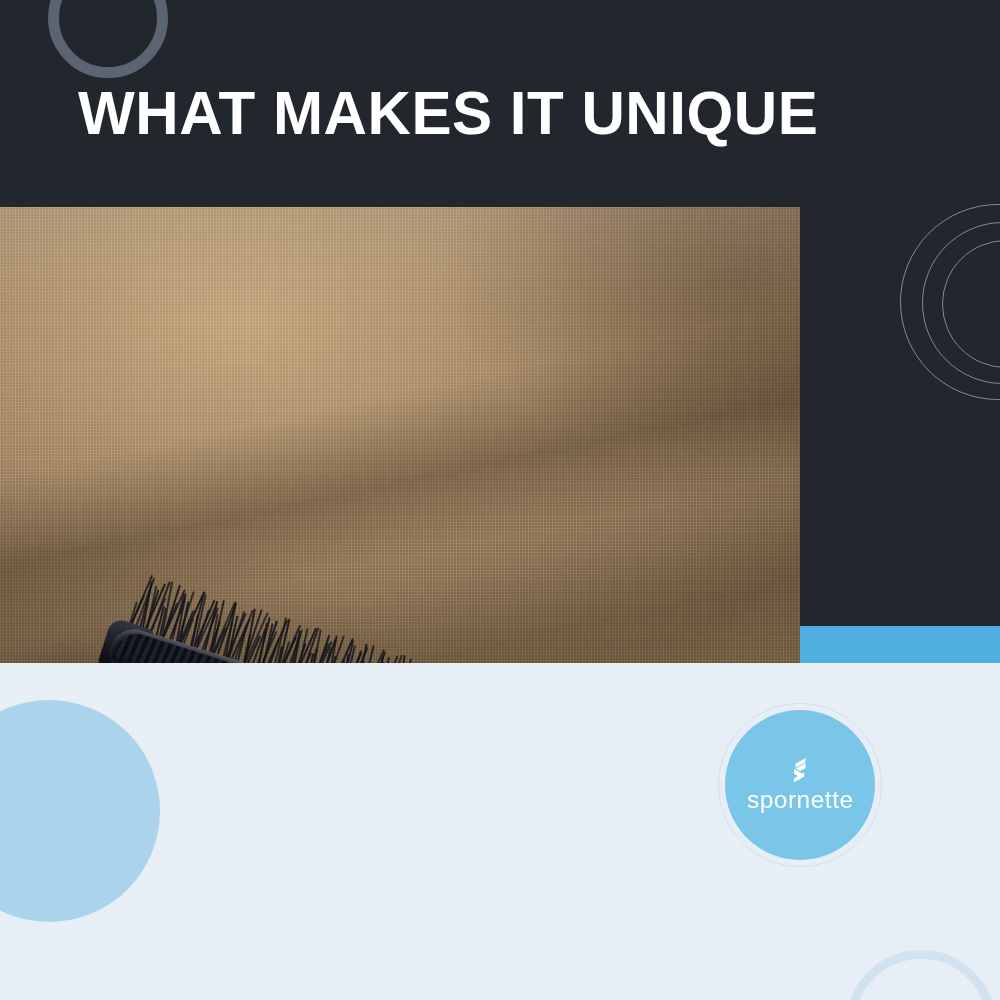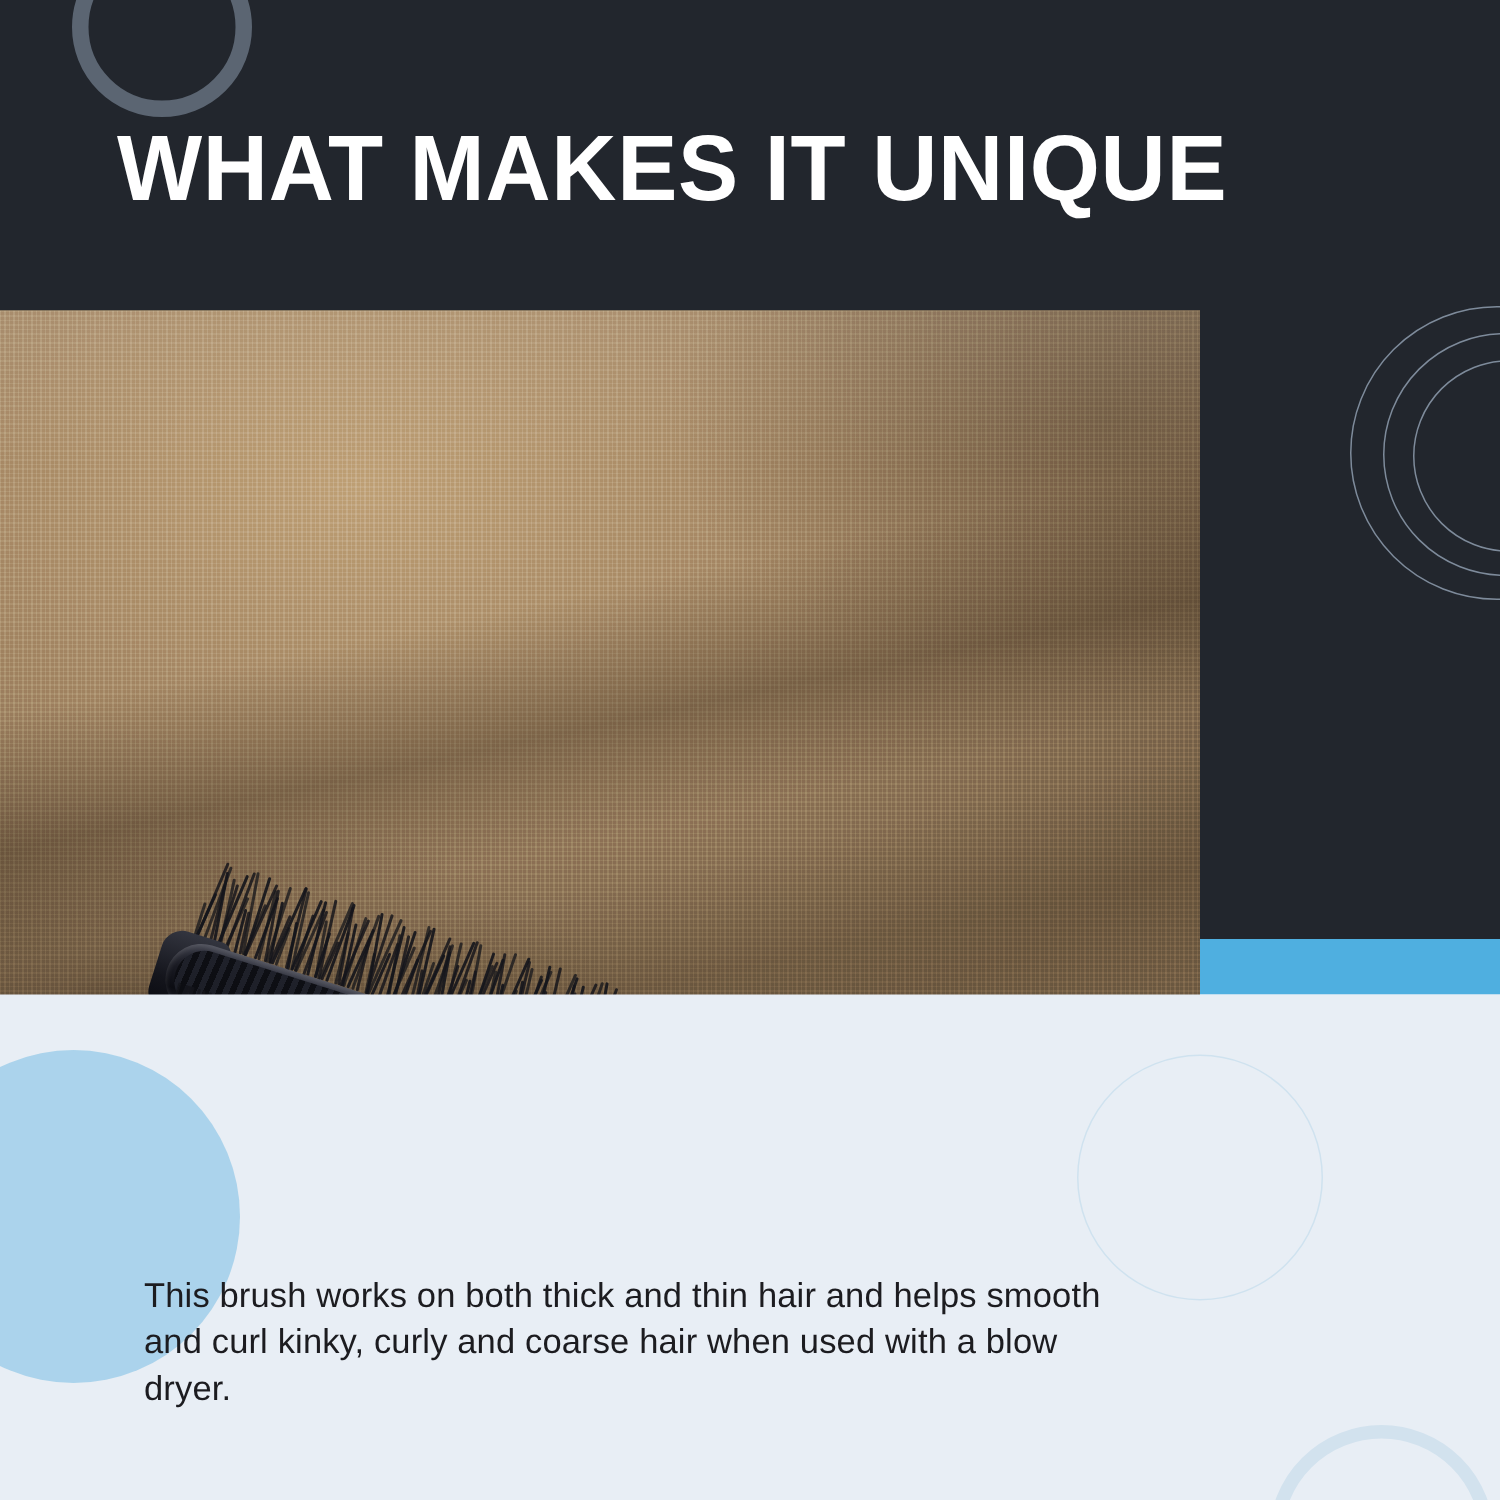--- a/index.html
+++ b/index.html
@@ -558,16 +558,25 @@
   </div>
 
   <div class="blue-bar"></div>
 
   <div class="light-area"></div>
 
   <div class="circle-bottomleft"></div>
   <div class="ring-bottomright"></div>
 
   <div class="badge-outer-ring"></div>
-
-  <div class="body-copy">This brush works on both thick and thin hair and helps smooth and curl kinky, curly and coarse hair when used with a blow dryer.</div>
+  <div class="badge">
+    <svg class="badge-mark" viewBox="0 0 22 26">
+      <path d="M16.5 1.2 L6.5 6.8 L6.5 10.8 L16.5 5.2 Z" fill="#ffffff"></path>
+      <path d="M16.5 6.2 L6.5 11.8 L11.0 14.0 L16.5 11.0 Z" fill="#ffffff"></path>
+      <path d="M5.0 12.0 L15.0 17.6 L10.5 19.8 L5.0 16.8 Z" fill="#ffffff"></path>
+      <path d="M5.0 18.0 L15.0 23.6 L15.0 19.6 L5.0 14.0 Z" fill="#ffffff" opacity="0"></path>
+      <path d="M15.2 15.6 L15.2 19.6 L5.2 25.2 L5.2 21.2 Z" fill="#ffffff"></path>
+    </svg>
+    <div class="badge-word">spornette</div>
+  </div>
+
 
 </div>
 
 </body></html>

